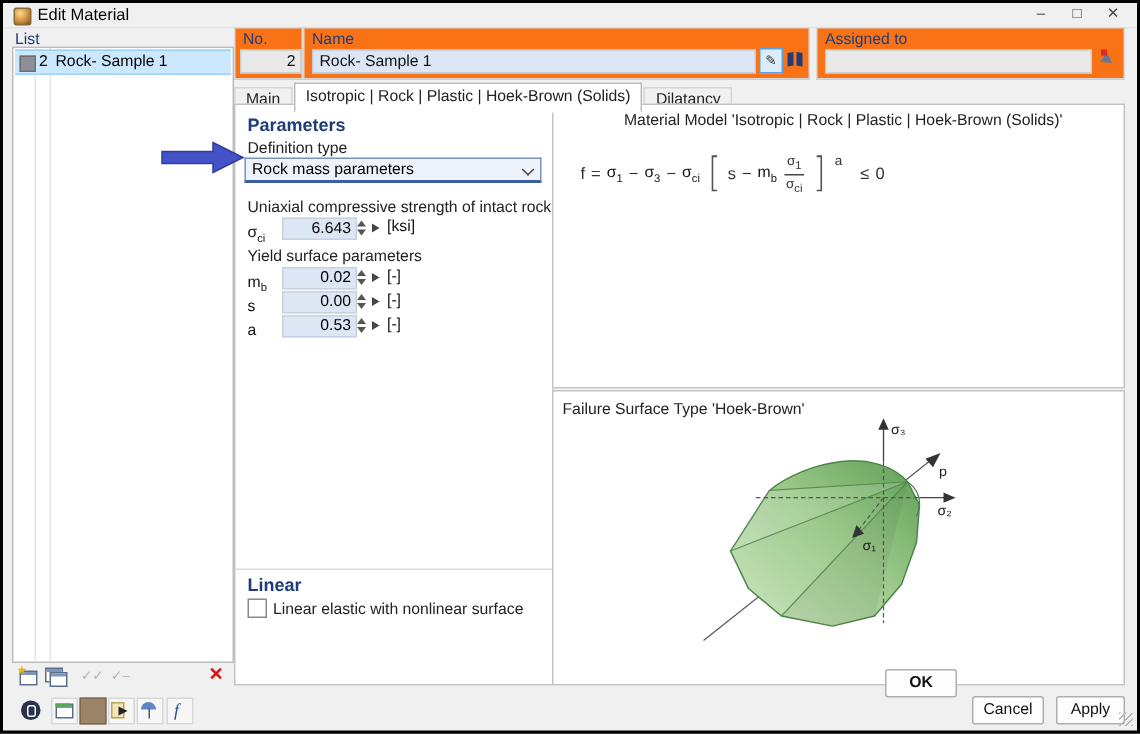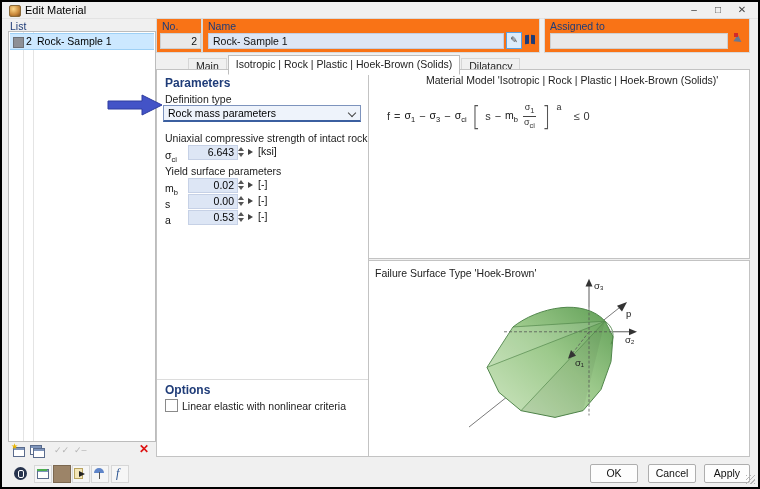--- a/index.html
+++ b/index.html
@@ -118,21 +118,21 @@
 
   <div class="card" style="left:542px;top:16px;width:204px;height:33px;">
     <span class="clabel lbl">Assigned to</span>
     <span class="input in-gray" style="left:5px;top:14px;width:172px;height:14px;padding-left:4px;"></span>
     <span class="abs" style="right:3px;top:13px;width:15px;height:15px;">
       <span class="abs" style="left:4px;top:4px;width:0;height:0;border-top:4px solid transparent;border-bottom:4px solid transparent;border-left:7px solid #6a7892;transform:rotate(35deg);"></span>
       <span class="abs" style="left:3px;top:1px;width:4px;height:4px;background:#d42a2a;"></span>
     </span>
   </div>
 
-  <div class="tabbar" style="left:154px;top:53px;padding-left:32px;">
+  <div class="tabbar" style="left:154px;top:53px;">
     <span class="tab">Main</span>
     <span class="tab active">Isotropic | Rock | Plastic | Hoek-Brown (Solids)</span>
     <span class="tab">Dilatancy</span>
   </div>
 
   <div class="panel" style="left:154px;top:67px;width:211px;height:386px;">
     <span class="abs h-navy" style="left:8px;top:6px;">Parameters</span>
     <span class="abs small" style="left:8px;top:23px;">Definition type</span>
     <div class="combo" style="left:6px;top:35px;width:192px;height:14px;">
       <span>Rock mass parameters</span>
@@ -178,27 +178,27 @@
       <span class="numin" style="left:23px;top:0;width:45px;height:13px;">0.53</span>
       <span class="spin" style="left:72px;top:0;">
           <span class="up"></span>
           <span class="dn"></span>
         </span>
       <span class="detail-arrow" style="left:83px;top:4px;"></span>
       <span class="unit abs" style="left:93px;top:0;">[-]</span>
     </div>
 
     <div class="divider" style="left:0;right:0;top:309px;"></div>
-    <span class="abs h-navy" style="left:8px;top:313px;">Options</span>
+    <span class="abs h-navy" style="left:8px;top:313px;">Linear</span>
     <span class="checkbox" style="left:8px;top:329px;"></span>
-    <span class="abs small" style="left:25px;top:330px;">Linear elastic with nonlinear criteria</span>
+    <span class="abs small" style="left:25px;top:330px;">Linear elastic with nonlinear surface</span>
   </div>
 
   <div class="panel" style="left:366px;top:67px;width:380px;height:188px;">
-    <span class="abs small" style="left:14px;top:4px;padding-left:43px;">Material Model 'Isotropic | Rock | Plastic | Hoek-Brown (Solids)'</span>
+    <span class="abs small" style="left:4px;top:4px;padding-left:43px;">Material Model 'Isotropic | Rock | Plastic | Hoek-Brown (Solids)'</span>
     <div class="formula" style="left:18px;top:32px;">
       <span>f</span>
       <span>=</span>
       <span class="sym"><span>σ</span><sub>1</sub></span>
       <span>−</span>
       <span class="sym"><span>σ</span><sub>3</sub></span>
       <span>−</span>
       <span class="sym"><span>σ</span><sub>ci</sub></span>
       <span class="bracket">[</span>
       <span>s</span>
@@ -272,18 +272,18 @@
     <span class="abs" style="left:6px;top:5px;width:0;height:0;border-top:3px solid transparent;border-bottom:3px solid transparent;border-left:6px solid #222;"></span>
   </span>
   <span class="toolbtn" style="left:89px;top:463px;">
     <span class="abs" style="left:2px;top:2px;width:10px;height:5px;border-radius:10px 10px 0 0;background:#5f85c9;"></span>
     <span class="abs" style="left:7px;top:6px;width:1px;height:7px;background:#555;"></span>
   </span>
   <span class="toolbtn" style="left:109px;top:463px;">
     <span class="abs" style="left:4px;top:0px;font-size:12px;font-style:italic;font-family:'Liberation Serif',serif;color:#27508f;">f</span>
   </span>
 
-  <span class="btn" style="left:588px;top:462px;width:46px;">OK</span>
+  <span class="btn" style="left:588px;top:444px;width:46px;font-weight:bold;">OK</span>
   <span class="btn" style="left:646px;top:462px;width:46px;">Cancel</span>
   <span class="btn" style="left:702px;top:462px;width:44px;">Apply</span>
   <span class="grip"></span>
 
 </div>
 
 </body></html>

